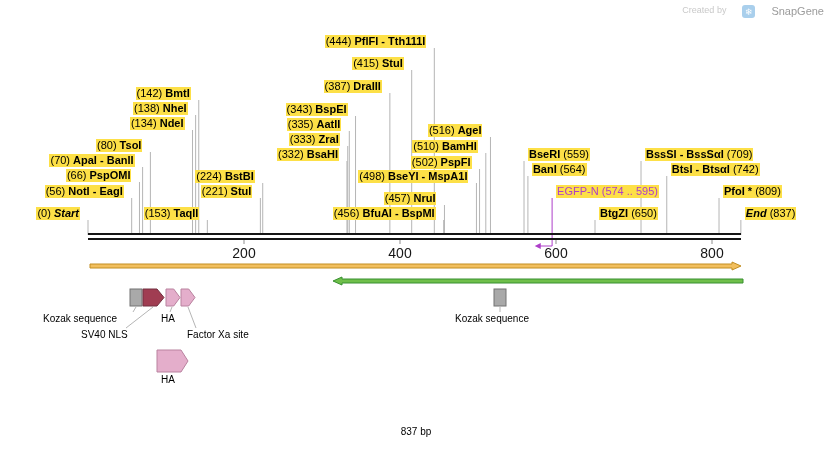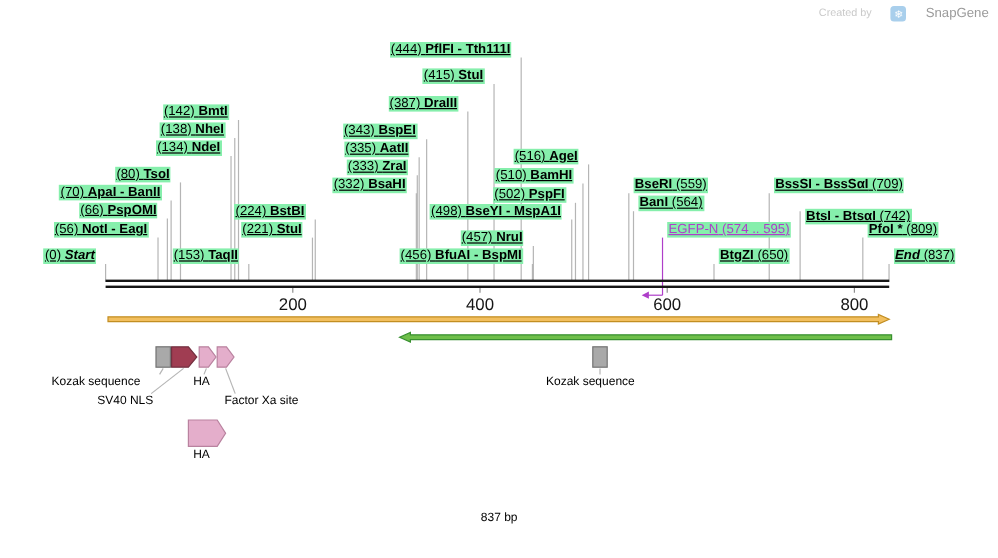--- a/index.html
+++ b/index.html
@@ -4,21 +4,21 @@
 <style>
   html, body { margin:0; padding:0; background:#ffffff; }
   .canvas { position:relative; width:832px; height:465px; background:#fff; overflow:hidden;
             font-family:"Liberation Sans", sans-serif; }
   .layer { position:absolute; left:0; top:0; }
   #lines-layer { z-index:1; }
   #features-layer { z-index:2; }
   .seq-line { position:absolute; z-index:2; box-sizing:border-box; height:7px;
               border-top:2px solid #161616; border-bottom:2px solid #161616; }
   .site-label { position:absolute; z-index:3; font-size:11px; line-height:13px; white-space:nowrap;
-                color:#000; background:#86efac; padding:0 1px; cursor:default;text-decoration:underline; }
+                color:#000; background:#fde047; padding:0 1px; cursor:default; }
   .site-label .enz { font-weight:bold; }
   .site-label.plain .enz { font-weight:normal; }
   .site-label.term .enz { font-style:italic; }
   .ruler-num { position:absolute; z-index:2; transform:translateX(-50%); font-size:14px; color:#161616; }
   .feat-label { position:absolute; z-index:3; font-size:10px; color:#000; background:#fff; white-space:nowrap; }
   .title-block { position:absolute; left:0; right:0; top:423px; z-index:3; text-align:center; }
   .map-title { font-size:13px; font-weight:bold; color:#000; }
   .map-subtitle { font-size:10px; color:#000; margin-top:3px; }
   .watermark { position:absolute; top:5px; right:8px; z-index:4; display:flex; gap:16px; }
   .wm-created { font-size:9px; color:#c9c9c9; }
@@ -106,21 +106,21 @@
       <div class="site-label" style="top: 124px; right: 349.52px;"><span class="pre">(516) </span><span class="enz">AgeI</span></div>
       <div class="site-label" style="top: 133px; right: 492.26px;"><span class="pre">(333) </span><span class="enz">ZraI</span></div>
       <div class="site-label" style="top: 139px; right: 689.6px;"><span class="pre">(80) </span><span class="enz">TsoI</span></div>
       <div class="site-label" style="top: 140px; right: 354.2px;"><span class="pre">(510) </span><span class="enz">BamHI</span></div>
       <div class="site-label" style="top: 148px; right: 493.04px;"><span class="pre">(332) </span><span class="enz">BsaHI</span></div>
       <div class="site-label" style="top: 148px; left: 528.02px;"><span class="enz">BseRI</span><span class="suf"> (559)</span></div>
       <div class="site-label" style="top: 148px; left: 645.02px;"><span class="enz">BssSI - BssSαI</span><span class="suf"> (709)</span></div>
       <div class="site-label" style="top: 154px; right: 697.4px;"><span class="pre">(70) </span><span class="enz">ApaI - BanII</span></div>
       <div class="site-label" style="top: 156px; right: 360.44px;"><span class="pre">(502) </span><span class="enz">PspFI</span></div>
       <div class="site-label" style="top: 163px; left: 531.92px;"><span class="enz">BanI</span><span class="suf"> (564)</span></div>
-      <div class="site-label" style="top: 174px; left: 670.76px;"><span class="enz">BtsI - BtsαI</span><span class="suf"> (742)</span></div>
+      <div class="site-label" style="top: 163px; left: 670.76px;"><span class="enz">BtsI - BtsαI</span><span class="suf"> (742)</span></div>
       <div class="site-label" style="top: 169px; right: 700.52px;"><span class="pre">(66) </span><span class="enz">PspOMI</span></div>
       <div class="site-label" style="top: 170px; right: 363.56px;"><span class="pre">(498) </span><span class="enz">BseYI - MspA1I</span></div>
       <div class="site-label" style="top: 170px; right: 577.28px;"><span class="pre">(224) </span><span class="enz">BstBI</span></div>
       <div class="site-label" style="top: 185px; right: 708.32px;"><span class="pre">(56) </span><span class="enz">NotI - EagI</span></div>
       <div class="site-label" style="top: 185px; right: 579.62px;"><span class="pre">(221) </span><span class="enz">StuI</span></div>
       <div class="site-label plain" style="color: rgb(174, 62, 201); top: 185px; left: 556.1px;"><span class="enz">EGFP-N</span><span class="suf"> (574 .. 595)</span></div>
       <div class="site-label" style="top: 185px; left: 723.02px;"><span class="enz">PfoI *</span><span class="suf"> (809)</span></div>
       <div class="site-label" style="top: 192px; right: 395.54px;"><span class="pre">(457) </span><span class="enz">NruI</span></div>
       <div class="site-label term" style="top: 207px; right: 752px;"><span class="pre">(0) </span><span class="enz">Start</span></div>
       <div class="site-label" style="top: 207px; right: 632.66px;"><span class="pre">(153) </span><span class="enz">TaqII</span></div>

